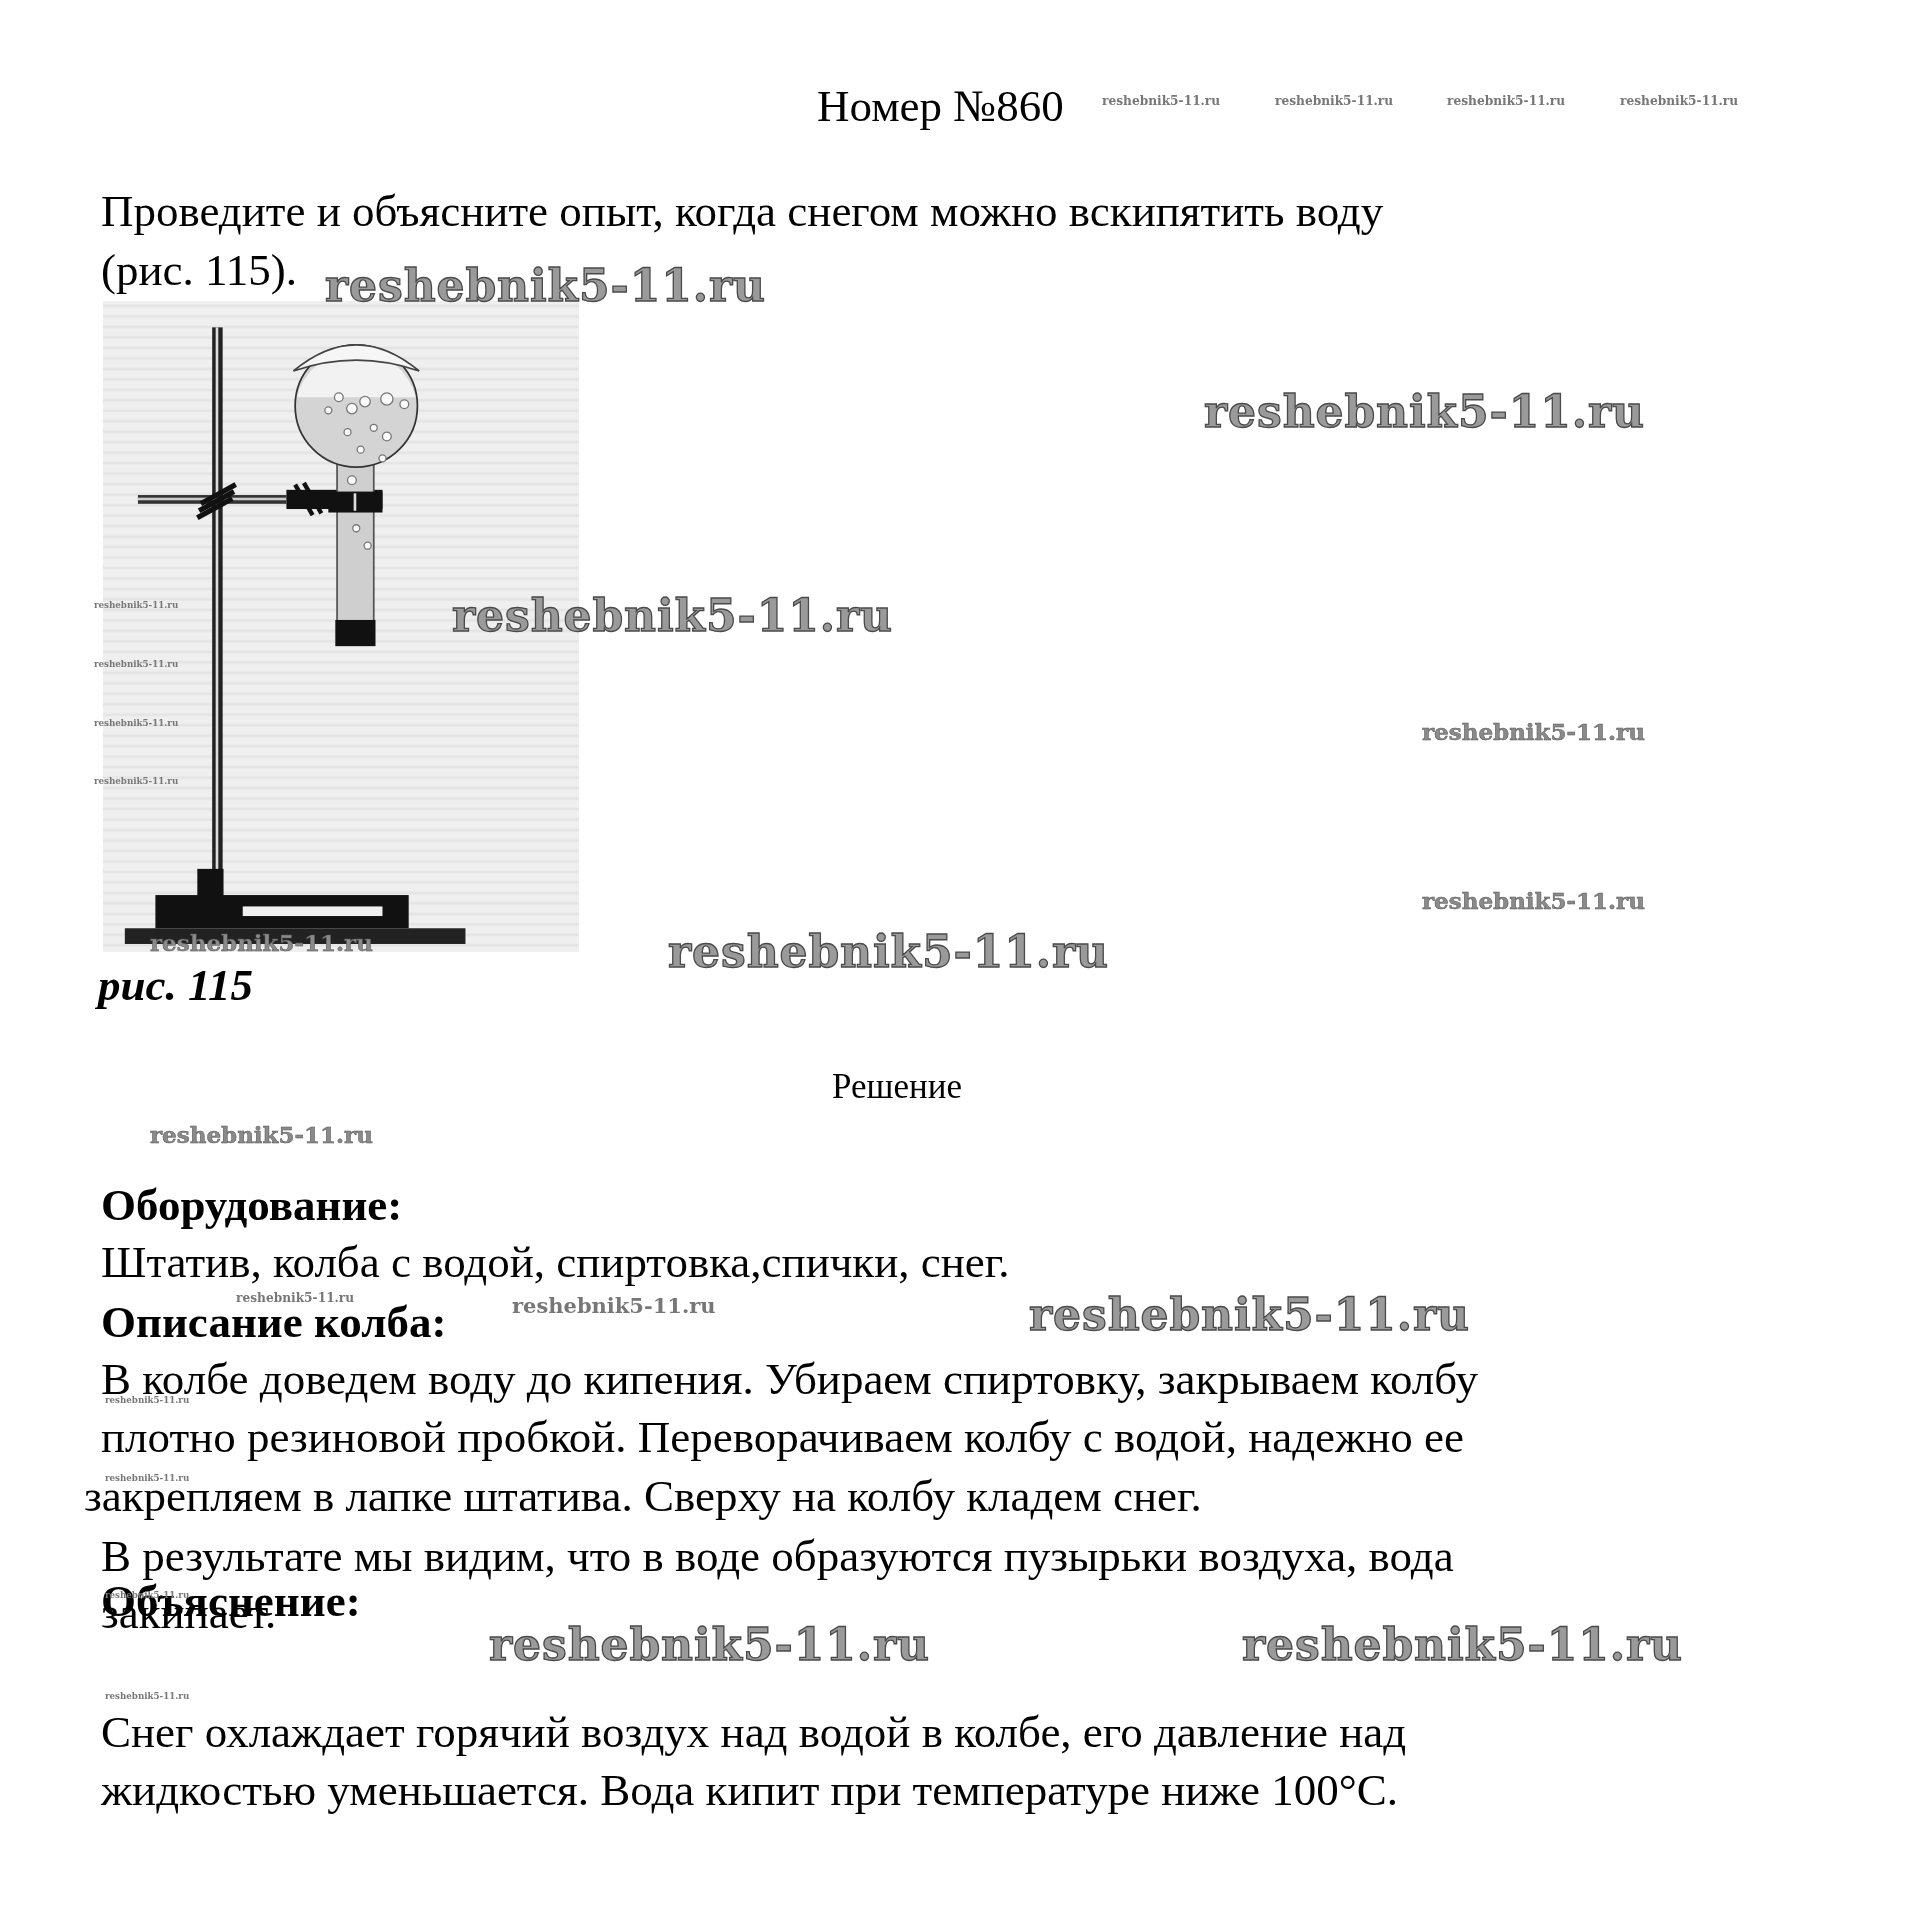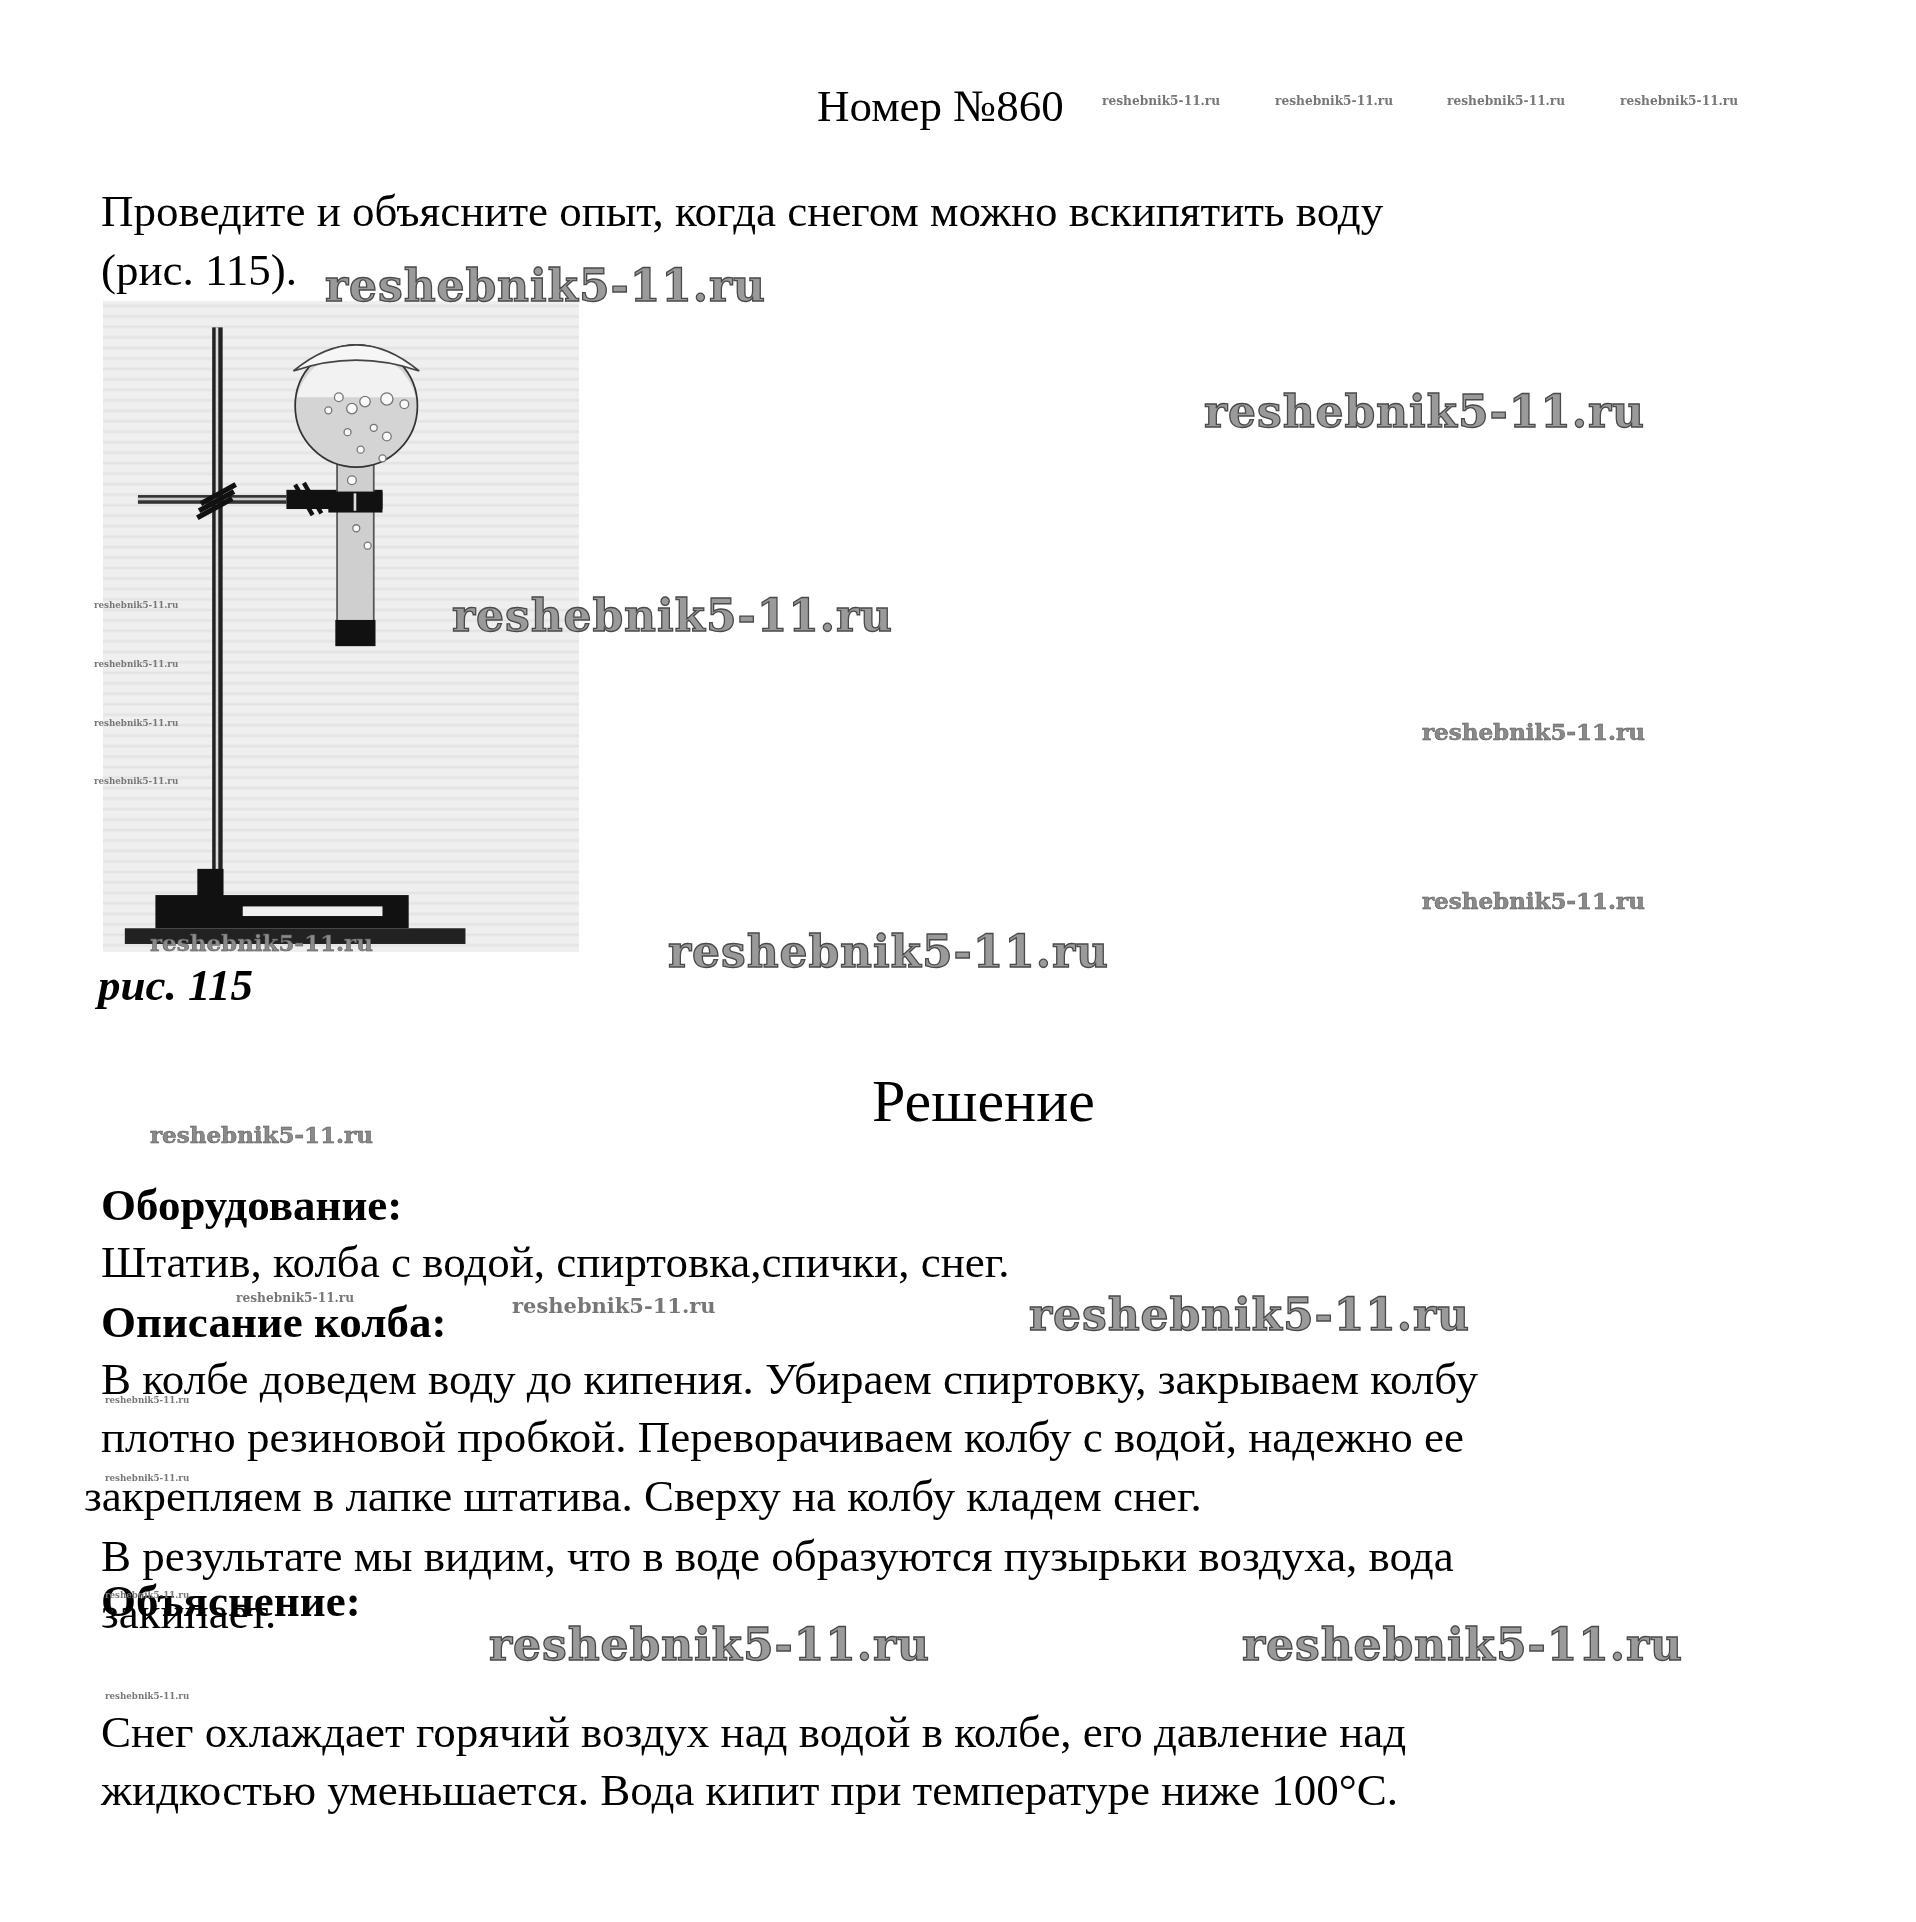--- a/index.html
+++ b/index.html
@@ -1,20 +1,20 @@
 <!DOCTYPE html>
 <html style="font-size:14px"><head>
 <meta charset="utf-8">
 <style>
   html, body { margin: 0; padding: 0; background: #ffffff; }
   body { width: 1916px; height: 1922px; position: relative; overflow: hidden;
          font-family: "Liberation Serif", serif; color: #000; }
   .abs { position: absolute; white-space: nowrap; }
   .title { left: 817px; top: 80px; font-size: 45px; }
-  .solution-title { left: 872px; top: 1067px; font-size: 60px; }
+  .solution-title { left: 832px; top: 1067px; font-size: 35px; }
   .body-text { font-size: 45px; line-height: 58px; }
   .bold { font-weight: bold; }
   .caption { left: 98px; top: 959px; font-size: 45px; font-weight: bold; font-style: italic; }
   .wm-big { font-family: "DejaVu Serif", serif; font-weight: bold; font-size: 44px;
             color: #9a9a9a; -webkit-text-stroke: 1.3px #4a4a4a; letter-spacing: 0.9px; }
   .wm-mid { font-family: "DejaVu Serif", serif; font-weight: bold; font-size: 23px;
             color: #8a8a8a; -webkit-text-stroke: 0.5px #555; }
   .wm-small { font-family: "DejaVu Serif", serif; font-weight: bold; font-size: 12.2px; color: #777; }
   .wm-tiny { font-family: "DejaVu Serif", serif; font-weight: bold; font-size: 8.7px; color: #777; }
   .figure { position: absolute; left: 103px; top: 301px; width: 476px; height: 651px;

